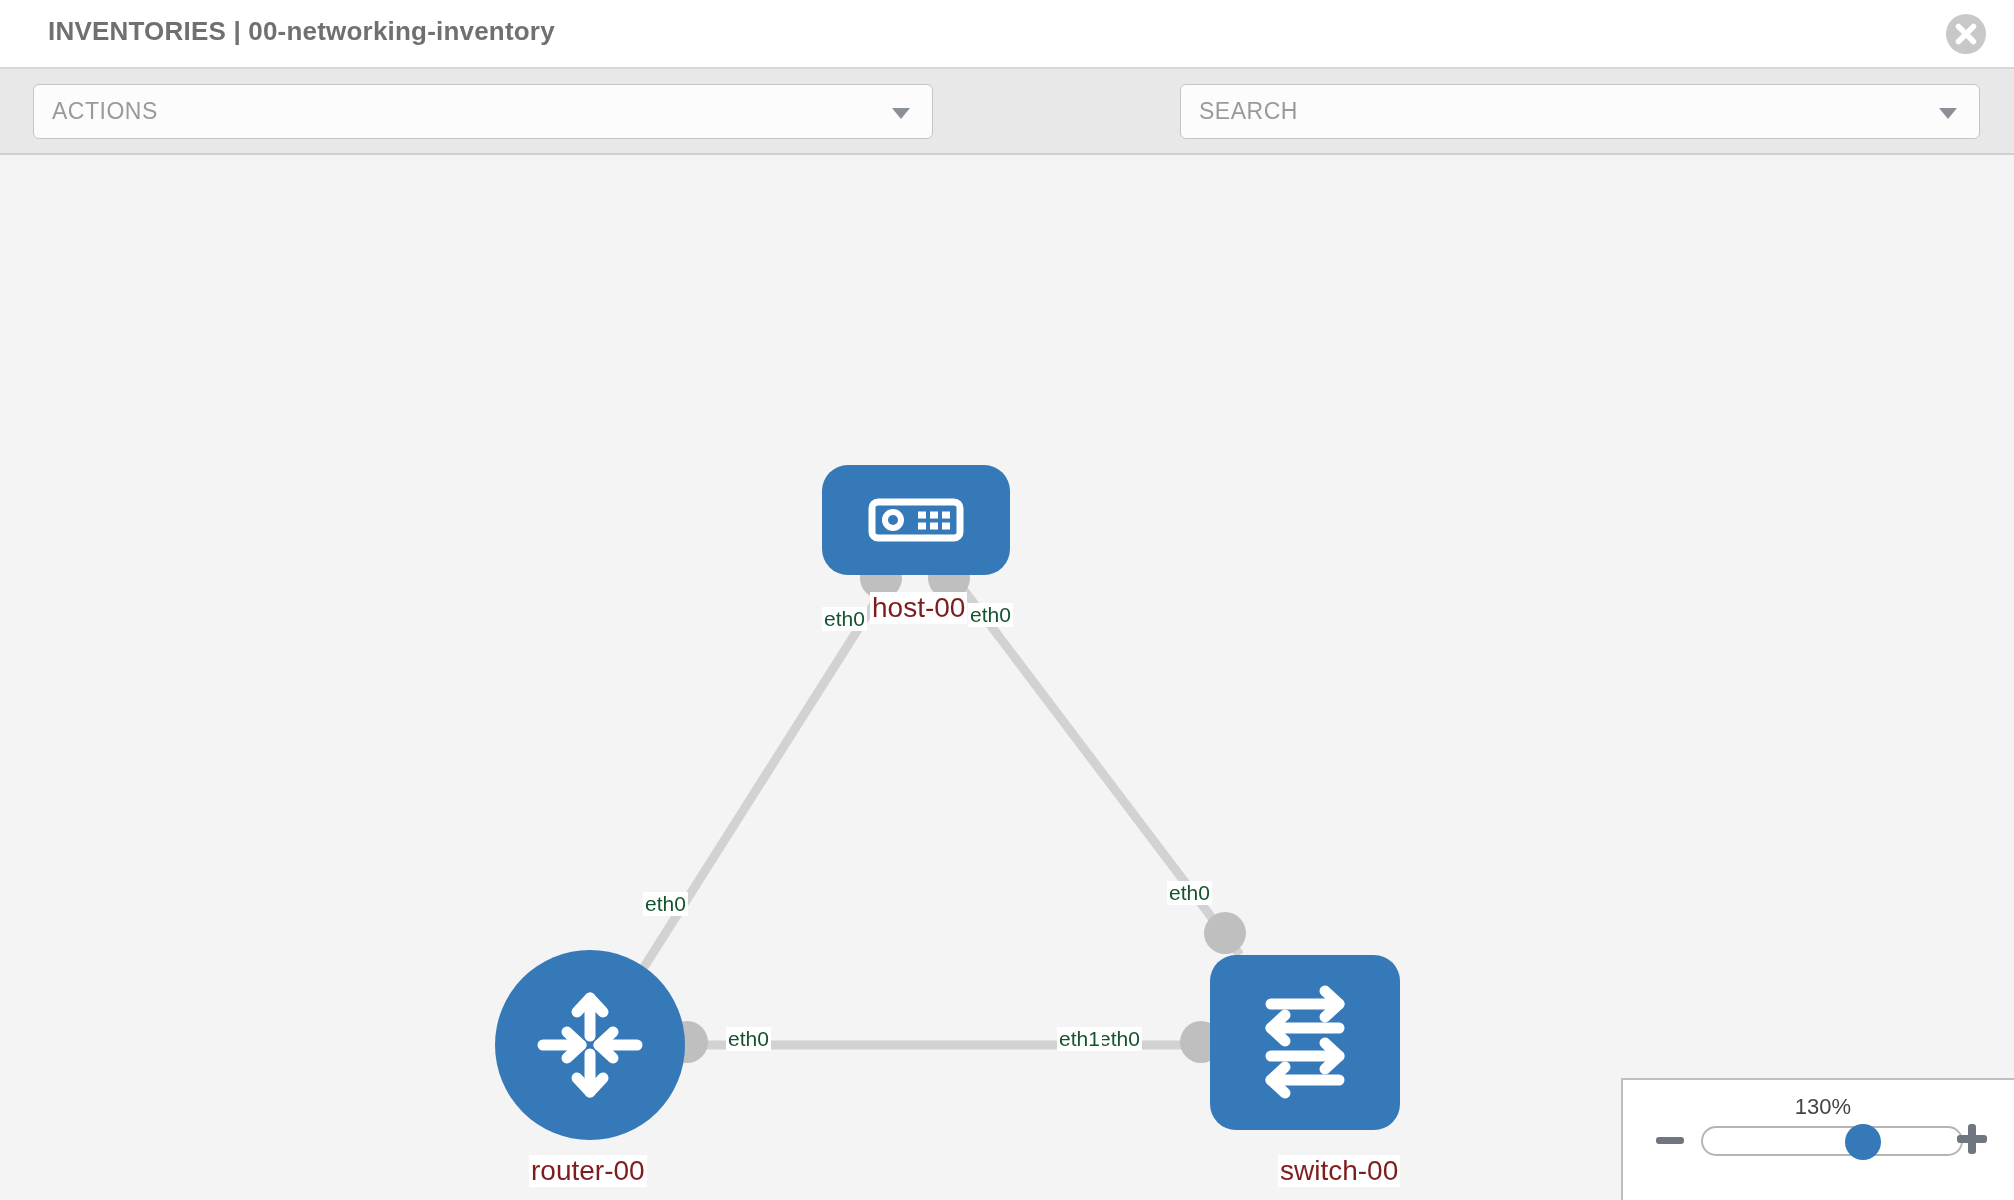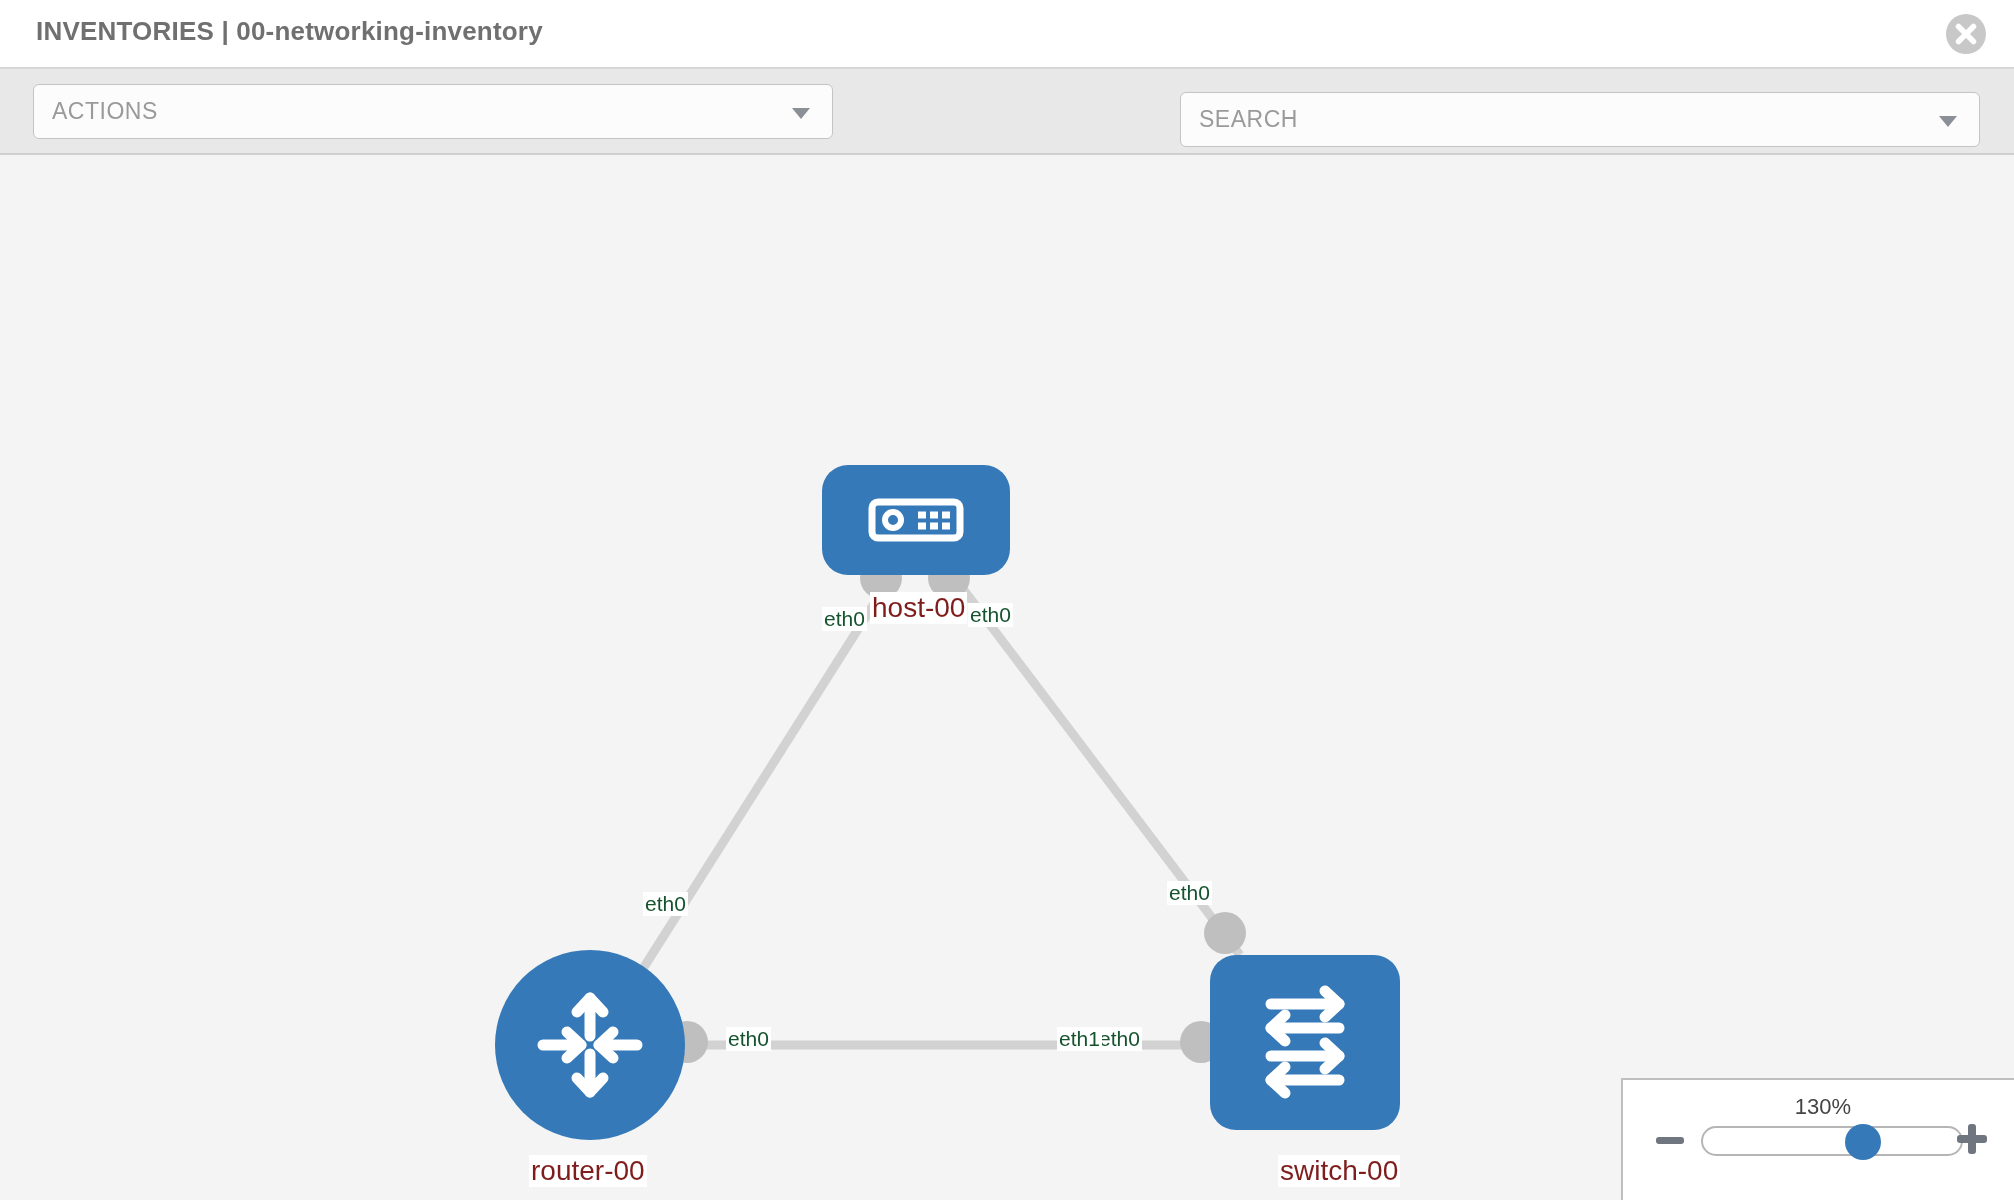--- a/index.html
+++ b/index.html
@@ -17,21 +17,21 @@
 
   
   .header {
     position: absolute; left: 0; top: 0;
     width: 2014px; height: 69px;
     background: #ffffff;
     border-bottom: 2px solid #d7d7d7;
     box-sizing: border-box;
   }
   .header-title {
-    position: absolute; left: 36px; top: 16px;
+    position: absolute; left: 48px; top: 16px;
     font-size: 26px; font-weight: bold;
     color: #707070;
     letter-spacing: .2px;
     white-space: nowrap;
   }
   .close-btn {
     position: absolute; right: 28px; top: 14px;
     width: 40px; height: 40px;
     border-radius: 50%;
     background: #c8c8c8;
@@ -42,21 +42,21 @@
   
   .toolbar {
     position: absolute; left: 0; top: 69px;
     width: 2014px; height: 86px;
     background: #e8e8e8;
     border-bottom: 2px solid #cfcfcf;
     box-sizing: border-box;
   }
   .actions-select {
     position: absolute; left: 33px; top: 15px;
-    width: 800px; height: 55px;
+    width: 900px; height: 55px;
     background: #fcfcfc;
     border: 1px solid #c4c4c4;
     border-radius: 6px;
     box-sizing: border-box;
     cursor: pointer;
   }
   .actions-select .label {
     position: absolute; left: 18px; top: 13px;
     font-size: 23px; color: #9a9a9a;
     letter-spacing: .5px;
@@ -77,21 +77,20 @@
   .tool-icon.key    { left: 1112px; }
 
   .search-box {
     position: absolute; left: 1180px; top: 15px;
     width: 800px; height: 55px;
     background: #fcfcfc;
     border: 1px solid #c4c4c4;
     border-radius: 6px;
     box-sizing: border-box;
     cursor: text;
-    margin-top: 8px;
   }
   .search-box .label {
     position: absolute; left: 18px; top: 13px;
     font-size: 23px; color: #9a9a9a;
     letter-spacing: .5px;
   }
 
   
   .canvas {
     position: absolute; left: 0; top: 155px;

